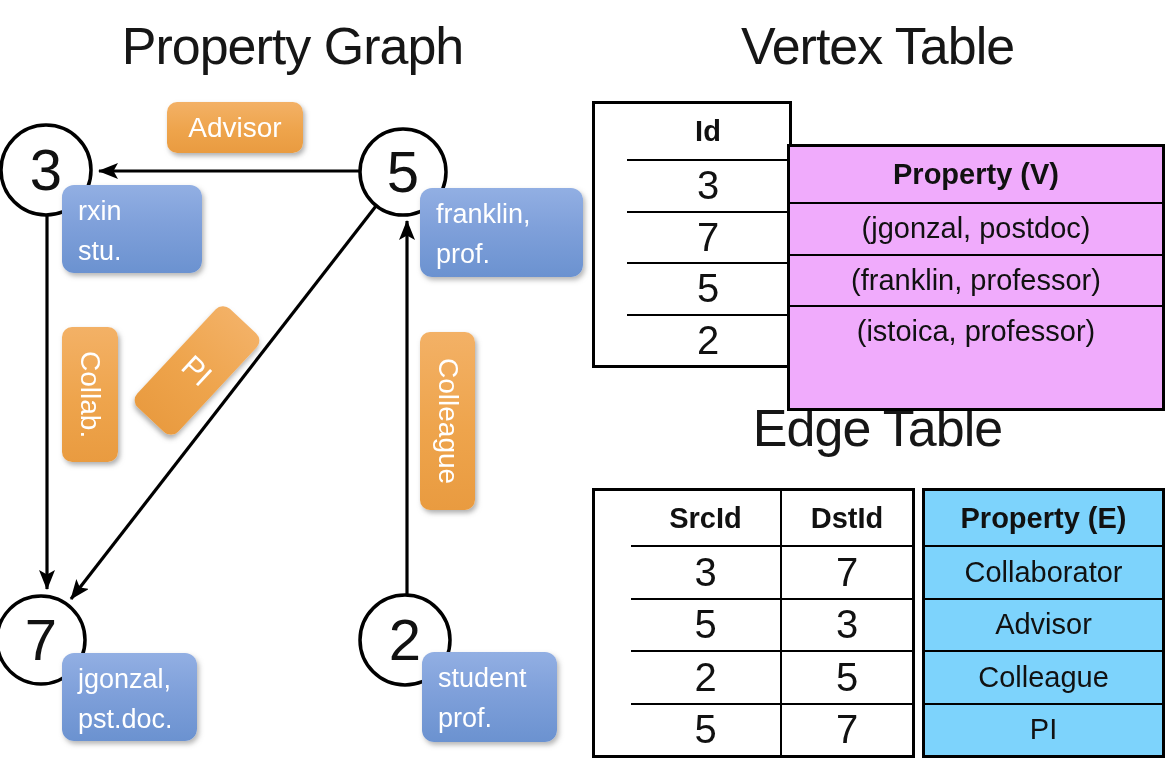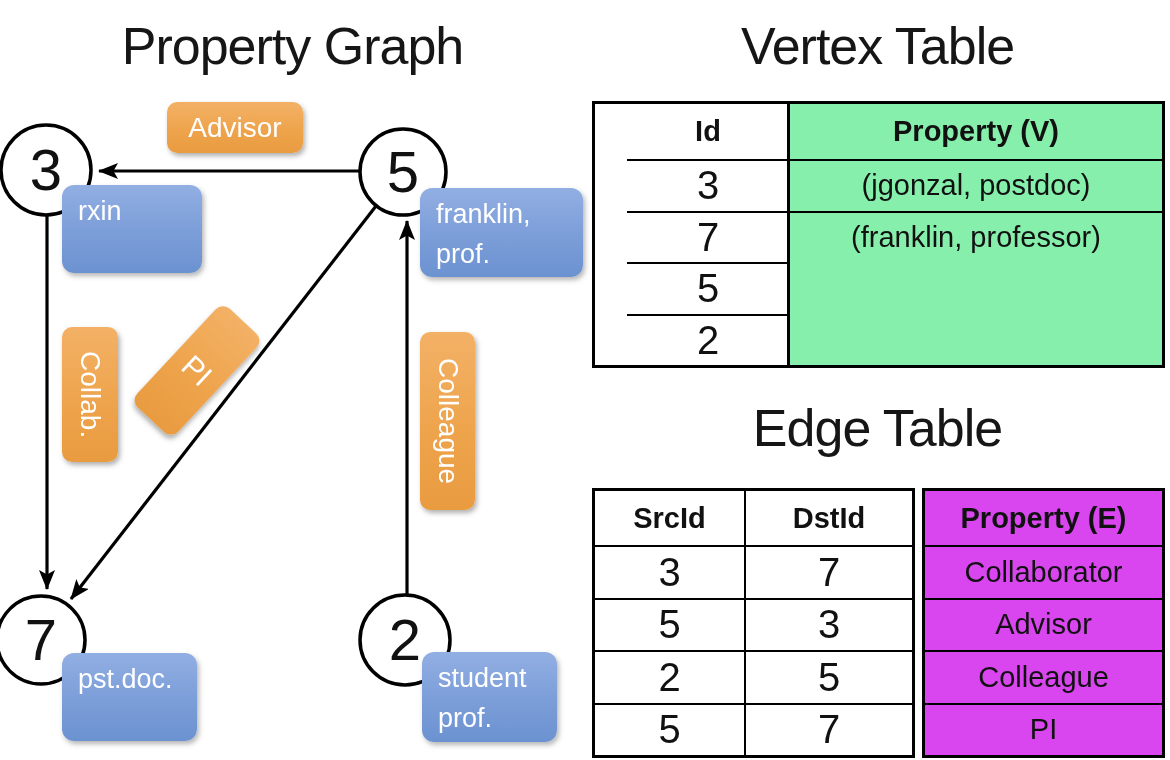--- a/index.html
+++ b/index.html
@@ -33,22 +33,22 @@
   }
   .trow{display:flex;align-items:center;justify-content:center;border-top:2.5px solid #000;}
   .trow:first-child{border-top:none;}
   .erow{display:grid;grid-template-columns:149px 1fr;border-top:2.5px solid #000;align-items:stretch;}
   .erow:first-child{border-top:none;}
   .erow > div{display:flex;align-items:center;justify-content:center;}
   .c2{border-left:2.5px solid #000;}
   .hdr{font-weight:bold;font-size:29px;}
   .num{font-size:40px;font-weight:300;}
   .propcell{font-size:29px;}
-  .bg-blue{background:#86efac;}
-  .bg-peach{background:#d946ef;}
+  .bg-blue{background:#f0abfc;margin-top:43px;}
+  .bg-peach{background:#7dd3fc;}
 </style>
 </head>
 <body>
 
 <div class="title" style="left:0;top:16px;width:585px;">Property Graph</div>
 <div class="title" style="left:585px;top:16px;width:585px;">Vertex Table</div>
 <div class="title" style="left:585px;top:398px;width:585px;">Edge Table</div>
 
 <svg width="585" height="760" style="position:absolute;left:0;top:0;">
   <defs>
@@ -76,53 +76,56 @@
 <div class="elabel" style="left:167px;top:102px;width:136px;height:51px;">Advisor</div>
 
 <div class="elabel vert" style="left:62px;top:327px;width:56px;height:135px;">Collab.</div>
 
 <div class="elabel pi-rot" style="left:169px;top:303px;width:56px;height:135px;font-size:30px;">PI</div>
 
 <div class="elabel vert" style="left:420px;top:332px;width:55px;height:178px;">Colleague</div>
 
 <div class="vlabel" style="left:62px;top:185px;width:140px;height:88px;">
   <div>rxin</div>
+  <div>stu.</div>
 </div>
 
 <div class="vlabel" style="left:420px;top:188px;width:163px;height:89px;">
   <div>franklin,</div>
   <div>prof.</div>
 </div>
 
 <div class="vlabel" style="left:62px;top:653px;width:135px;height:88px;">
+  <div>jgonzal,</div>
   <div>pst.doc.</div>
 </div>
 
 <div class="vlabel" style="left:422px;top:652px;width:135px;height:90px;">
   <div>student</div>
   <div>prof.</div>
 </div>
 
 <div>
   <div class="tblock" style="left:592px;top:101px;width:200px;height:267px;grid-template-rows:55px repeat(4,1fr);padding-left:32px;">
     <div class="trow hdr">Id</div>
     <div class="trow num">3</div>
     <div class="trow num">7</div>
     <div class="trow num">5</div>
     <div class="trow num">2</div>
   </div>
   <div class="tblock bg-blue" style="left:787px;top:101px;width:378px;height:267px;grid-template-rows:55px repeat(4,1fr);">
     <div class="trow hdr">Property (V)</div>
     <div class="trow propcell">(jgonzal, postdoc)</div>
     <div class="trow propcell">(franklin, professor)</div>
+    <div class="trow propcell">(istoica, professor)</div>
   </div>
 </div>
 
 <div>
-  <div class="tblock" style="left:592px;top:488px;width:323px;height:270px;grid-template-rows:54px repeat(4,1fr);">
+  <div class="tblock" style="left:592px;top:488px;width:323px;height:270px;grid-template-rows:54px repeat(4,1fr);padding-left:36px;">
     <div class="erow">
       <div class="hdr">SrcId</div>
       <div class="hdr c2">DstId</div>
     </div>
     <div class="erow">
       <div class="num">3</div>
       <div class="num c2">7</div>
     </div>
     <div class="erow">
       <div class="num">5</div>

